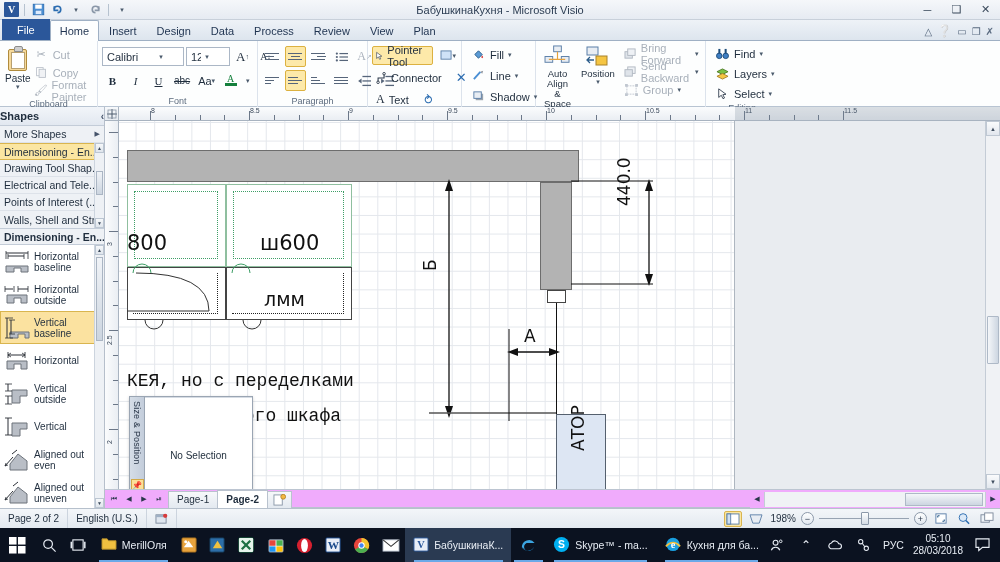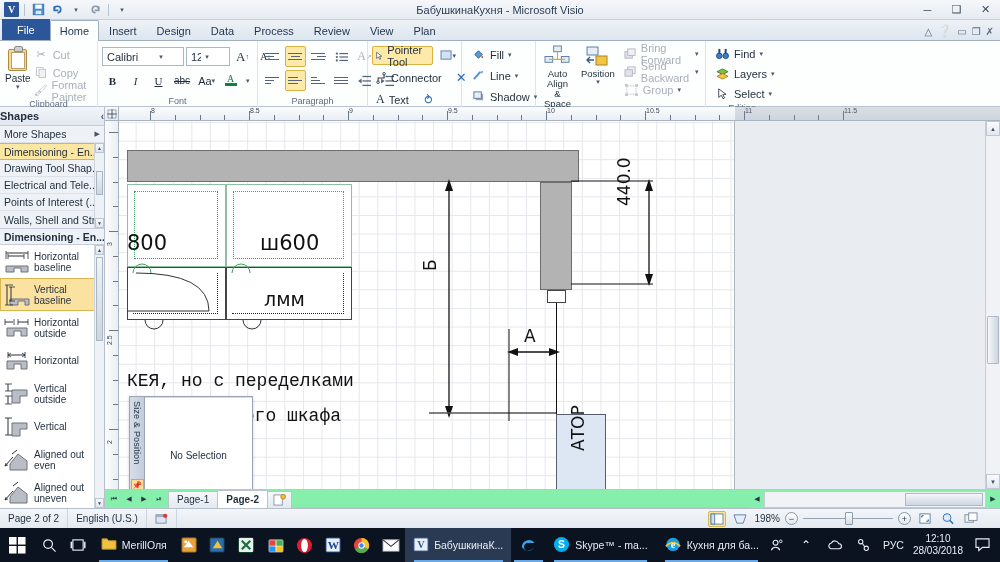--- a/index.html
+++ b/index.html
@@ -243,42 +243,42 @@
 
   
   .sb-v {
     width: 15px; background: #f0f2f5; border-left: 1px solid #c4ccd6; display: flex; flex-direction: column;
   }
   .sb-arrow { height: 15px; background: linear-gradient(#fafbfc,#e2e7ee); border: 1px solid #bfc8d3; display: flex; align-items: center; justify-content: center; font-size: 6px; color: #404e60; cursor: pointer; }
   .sb-track { flex: 1; position: relative; }
   .sb-thumb { position: absolute; left: 1px; right: 1px; background: linear-gradient(90deg,#f4f6f9,#cdd6e1); border: 1px solid #aeb9c7; border-radius: 1px; cursor: pointer; }
 
   
-  .pagebar { height: 19px; background: #86efac; border-top: 1px solid #bcc5d1; display: flex; align-items: center; }
+  .pagebar { height: 19px; background: #f0abfc; border-top: 1px solid #bcc5d1; display: flex; align-items: center; }
   .nav-btns { display: flex; align-items: center; padding: 0 2px; gap: 1px; }
   .nav-b { width: 14px; height: 15px; display: flex; align-items: center; justify-content: center; font-size: 7px; color: #29364a; cursor: pointer; }
   .ptab {
     height: 17px; padding: 0 8px; display: flex; align-items: center; font-size: 10px; color: #1f2d3d;
     border: 1px solid #b9c2ce; border-bottom: none; background: linear-gradient(#f6f8fa,#e3e9f0); cursor: pointer;
     margin-right: -1px;
   }
   .ptab.active { background: #fff; font-weight: bold; height: 18px; }
   .ptab.newpage { padding: 0 5px; }
   .pagebar-fill { flex: 1; border-bottom: 1px solid #b9c2ce; height: 17px; }
   .sb-h { height: 15px; display: flex; align-items: center; width: 250px; }
   .sb-h .sb-track-h { flex: 1; position: relative; background: #f0f2f5; height: 15px; border: 1px solid #c4ccd6; border-top: none; border-bottom: none; }
   .sb-h .thumb-h { position: absolute; top: 1px; bottom: 1px; background: linear-gradient(#f4f6f9,#cdd6e1); border: 1px solid #aeb9c7; }
 
   
   .statusbar {
     height: 20px; background: linear-gradient(#f3f6f9,#e3e9f0); border-top: 1px solid #b6c0cc;
     display: flex; align-items: center; font-size: 10px; color: #1f2d3d;
   }
   .sb-cell { padding: 0 8px; height: 20px; display: flex; align-items: center; border-right: 1px solid #ccd4de; cursor: default; }
-  .sb-right { margin-left: auto; display: flex; align-items: center; gap: 5px; padding-right: 20px; }
+  .sb-right { margin-left: auto; display: flex; align-items: center; gap: 5px; padding-right: 4px; }
   .view-btn { width: 18px; height: 16px; display: flex; align-items: center; justify-content: center; border: 1px solid transparent; border-radius: 2px; cursor: pointer; }
   .view-btn.on { background: #fbe6a2; border-color: #d9b54f; }
   .zs-track { width: 90px; height: 1px; background: #97a3b2; position: relative; }
   .zs-mid { position: absolute; left: 45px; top: -3px; width: 1px; height: 7px; background: #97a3b2; }
   .zs-thumb { position: absolute; left: 42px; top: -6px; width: 8px; height: 13px; background: linear-gradient(#fdfefe,#d3dbe5); border: 1px solid #8c99aa; border-radius: 1px; cursor: pointer; }
   .zbtn { width: 13px; height: 13px; border: 1px solid #8c99aa; border-radius: 50%; display: flex; align-items: center; justify-content: center; font-size: 9px; color: #2a3749; background: linear-gradient(#fdfefe,#e2e8f0); cursor: pointer; }
 
   
   .taskbar {
     height: 34px; background: #0b1220; display: flex; align-items: center; position: relative;
@@ -749,39 +749,39 @@
         <div class="st-item">
           <span class="st-ico">
             <svg width="26" height="24" viewBox="0 0 26 24">
                 <path d="M2 16 L2 22 L10 22 L10 18 L17 18 L17 22 L24 22 L24 16 Z" fill="#b9bec6" stroke="#6d737b"></path>
                 <path d="M2 3 L24 3 M4 6 L20 6" stroke="#2a2f36" stroke-width="1"></path>
                 <path d="M2 1 L2 9 M24 1 L24 9 M4 4 L4 9 M20 4 L20 9" stroke="#2a2f36" stroke-width=".8"></path>
               </svg>
           </span>
           <span class="st-lbl">Horizontal baseline</span>
         </div>
+        <div class="st-item">
+          <span class="st-ico">
+            <svg width="26" height="24" viewBox="0 0 26 24">
+                <path d="M3 12 L3 20 L10 20 L10 15 L17 15 L17 20 L23 20 L23 12 Z" fill="#b9bec6" stroke="#6d737b"></path>
+                <path d="M1 6 L9 6 M14 6 L24 6" stroke="#2a2f36" stroke-width="1"></path>
+                <path d="M1 3 L1 9 M10 3 L10 9 M14 3 L14 9 M24 3 L24 9" stroke="#2a2f36" stroke-width=".8"></path>
+              </svg>
+          </span>
+          <span class="st-lbl">Horizontal outside</span>
+        </div>
         <div class="st-item sel">
           <span class="st-ico">
             <svg width="26" height="24" viewBox="0 0 26 24">
                 <path d="M6 16 L6 22 L14 22 L14 18 L21 18 L21 22 L25 22 L25 16 Z" fill="#b9bec6" stroke="#6d737b"></path>
                 <path d="M3 2 L3 22 M7 4 L7 18" stroke="#2a2f36" stroke-width="1"></path>
                 <path d="M1 2 L9 2 M1 22 L9 22 M5 4 L11 4 M5 18 L11 18" stroke="#2a2f36" stroke-width=".8"></path>
               </svg>
           </span>
           <span class="st-lbl">Vertical baseline</span>
-        </div>
-        <div class="st-item">
-          <span class="st-ico">
-            <svg width="26" height="24" viewBox="0 0 26 24">
-                <path d="M3 12 L3 20 L10 20 L10 15 L17 15 L17 20 L23 20 L23 12 Z" fill="#b9bec6" stroke="#6d737b"></path>
-                <path d="M1 6 L9 6 M14 6 L24 6" stroke="#2a2f36" stroke-width="1"></path>
-                <path d="M1 3 L1 9 M10 3 L10 9 M14 3 L14 9 M24 3 L24 9" stroke="#2a2f36" stroke-width=".8"></path>
-              </svg>
-          </span>
-          <span class="st-lbl">Horizontal outside</span>
         </div>
         <div class="st-item">
           <span class="st-ico">
             <svg width="26" height="24" viewBox="0 0 26 24">
                 <path d="M3 12 L3 20 L10 20 L10 15 L17 15 L17 20 L23 20 L23 12 Z" fill="#b9bec6" stroke="#6d737b"></path>
                 <path d="M4 6 L21 6" stroke="#2a2f36" stroke-width="1"></path>
                 <path d="M4 3 L4 9 M21 3 L21 9" stroke="#2a2f36" stroke-width=".9"></path>
                 <path d="M4 6 L7 4 M4 6 L7 8 M21 6 L18 4 M21 6 L18 8" stroke="#2a2f36" stroke-width=".8"></path>
               </svg>
           </span>
@@ -1211,21 +1211,21 @@
       </span>
       <span class="sq-ico">
         <svg width="15" height="14" viewBox="0 0 16 15">
             <circle cx="5" cy="4" r="2.3" fill="none" stroke="#e8edf4" stroke-width="1.1"></circle>
             <circle cx="11" cy="11" r="2.3" fill="none" stroke="#e8edf4" stroke-width="1.1"></circle>
             <path d="M6.6 5.6 L9.4 9.4" stroke="#e8edf4" stroke-width="1.1"></path>
           </svg>
       </span>
       <span style="font-size:10.5px">РУС</span>
       <div class="tb-clock">
-        <div>12:10</div>
+        <div>05:10</div>
         <div>28/03/2018</div>
       </div>
       <span class="sq-ico">
         <svg width="15" height="14" viewBox="0 0 16 15">
             <path d="M1 1 L15 1 L15 10 L8 10 L4 13.5 L4 10 L1 10 Z" fill="none" stroke="#e8edf4" stroke-width="1.2"></path>
           </svg>
       </span>
     </div>
   </div>
 

